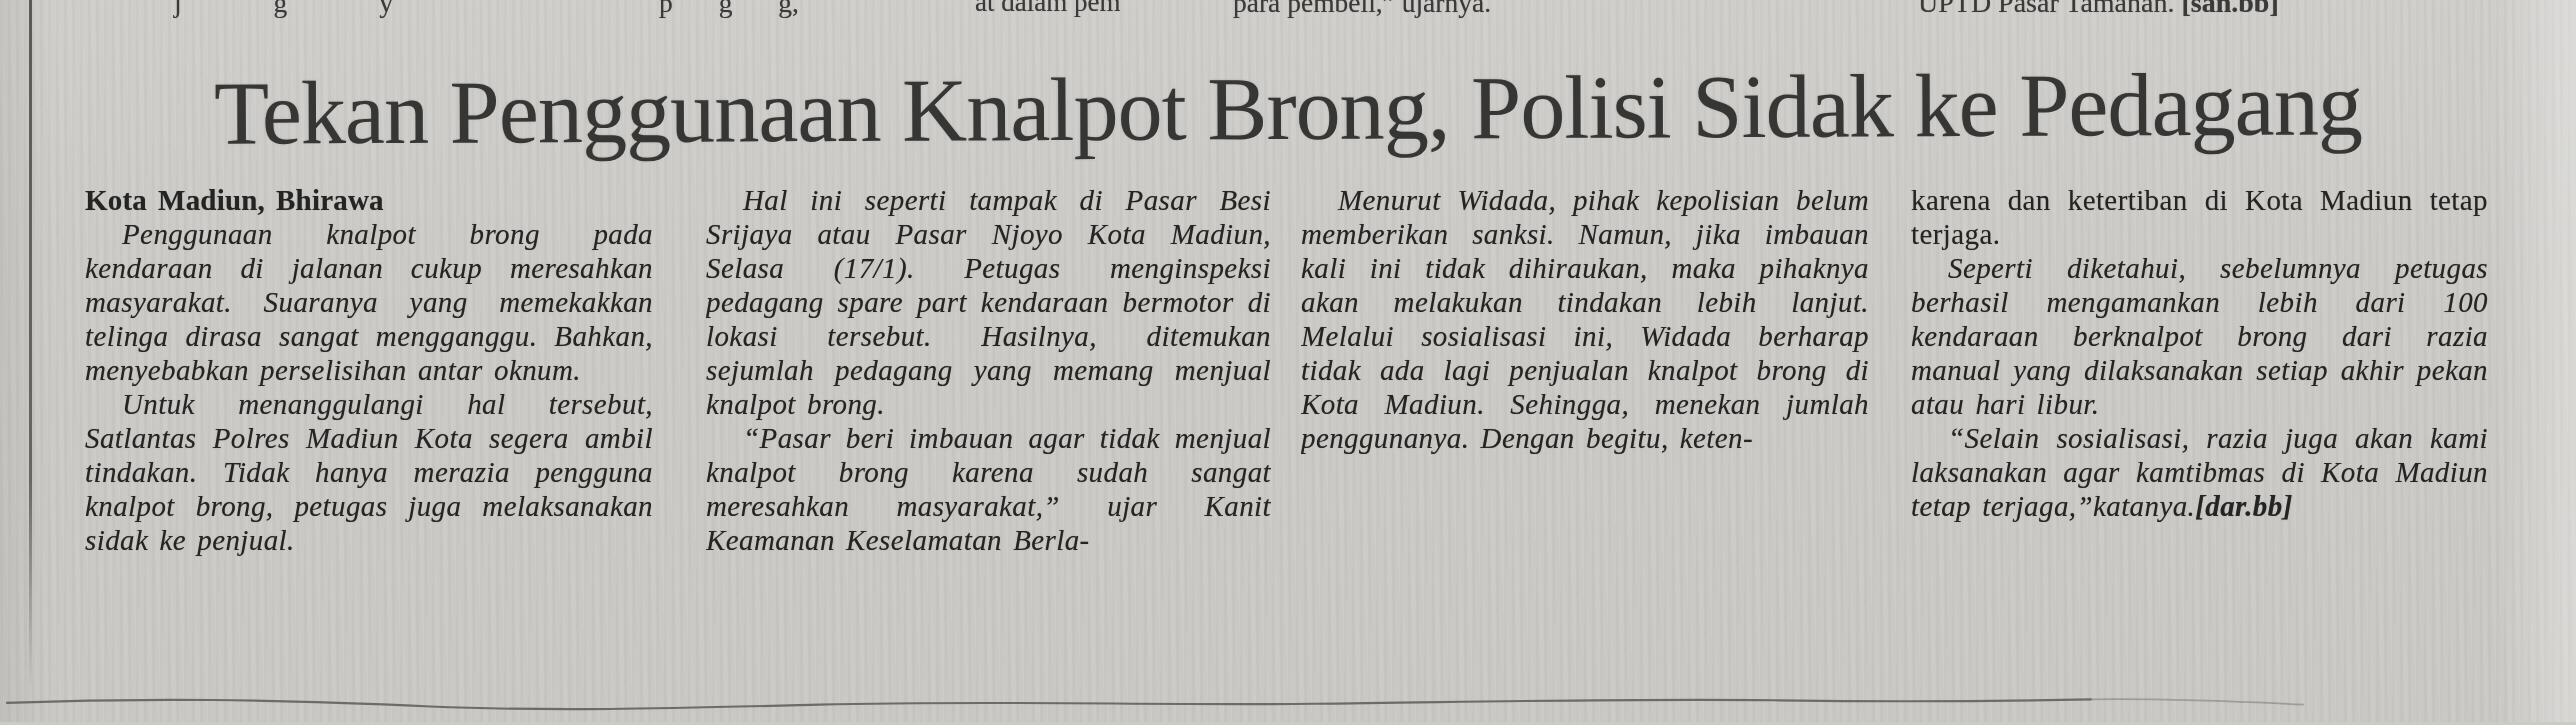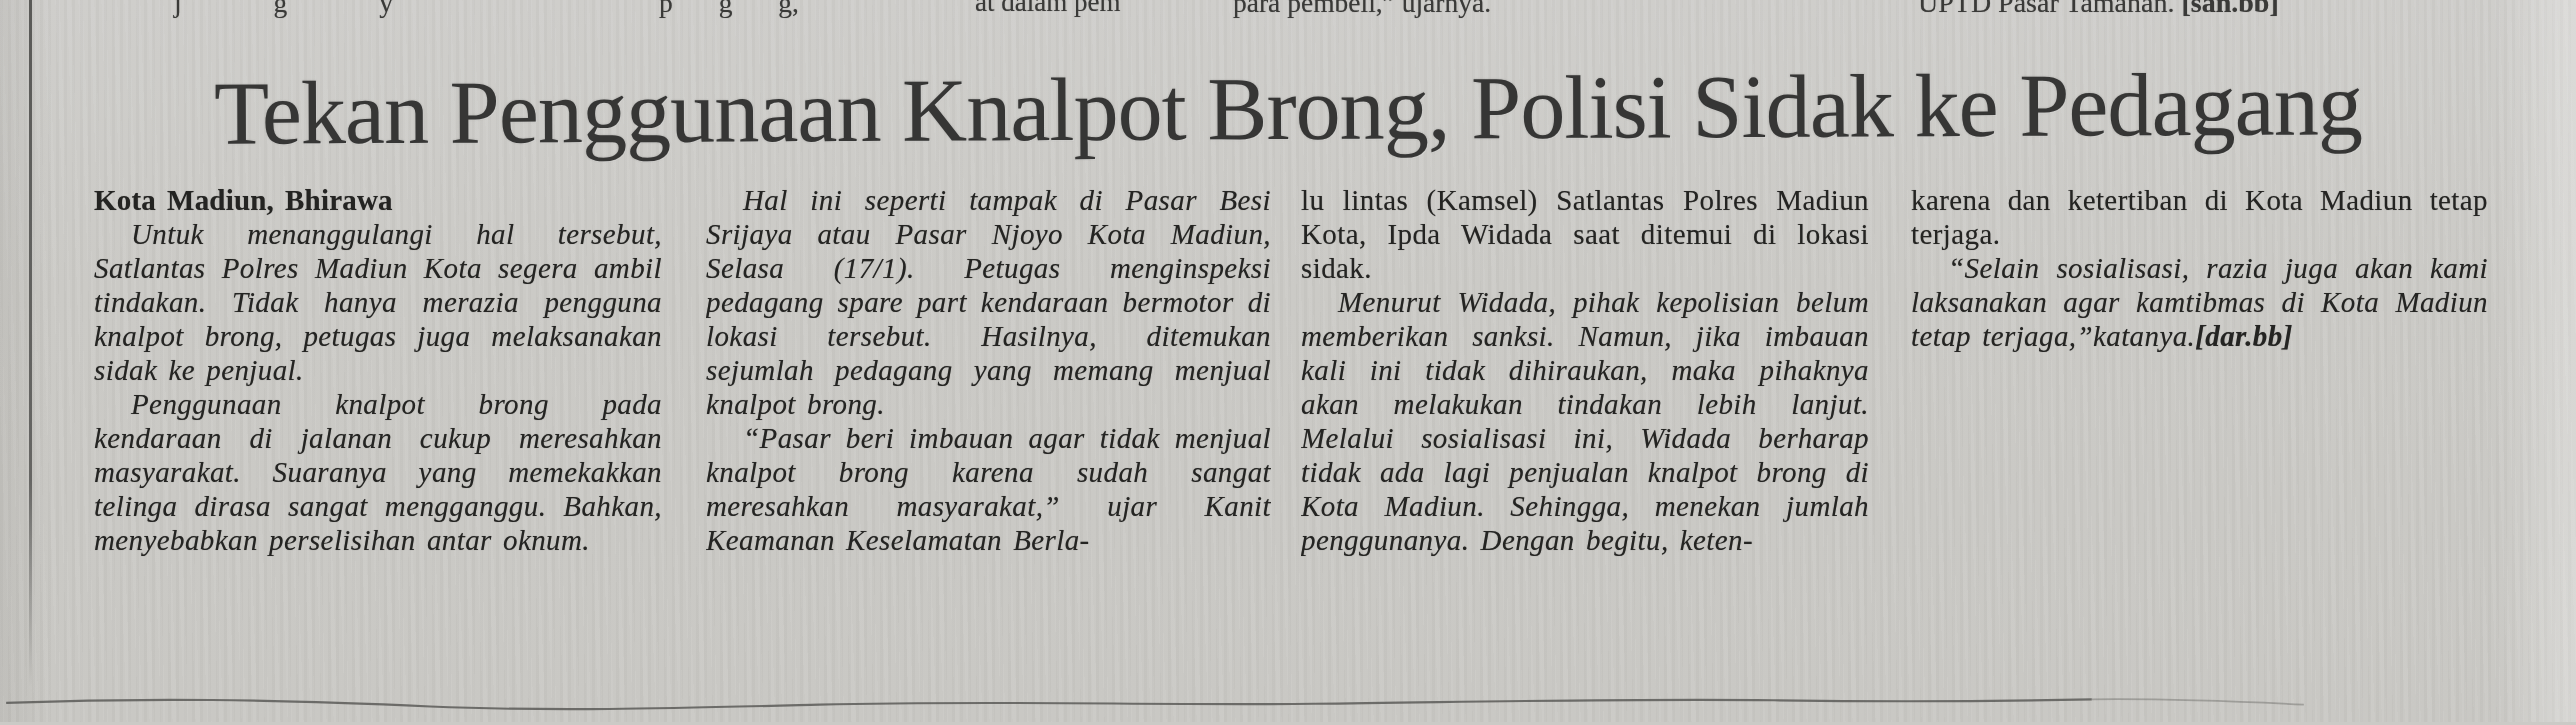--- a/index.html
+++ b/index.html
@@ -49,21 +49,21 @@
   }
   
   .col{
     position:absolute;top:183px;height:520px;
     font-size:29px;line-height:34px;
     letter-spacing:0.4px;word-spacing:3.6px;
     text-align:justify;color:#242422;
     text-shadow:0 0 0.9px rgba(30,30,30,.4);
     overflow:hidden;
   }
-  .col-1{left:94px;width:568px;}
+  .col-1{left:85px;width:568px;}
   .col-2{left:706px;width:565px;}
   .col-3{left:1301px;width:568px;}
   .col-4{left:1911px;width:577px;}
   .col p{margin:0;}
   .col p.indent{text-indent:37px;font-style:italic;}
   .dateline{font-weight:700;letter-spacing:0.2px;}
   .sig{font-weight:700;}
   
   .bottom-rule{position:absolute;left:0;top:687px;width:2576px;height:38px;}
 </style>
@@ -79,36 +79,36 @@
     <span class="frag frag-2">p g g,</span>
     <span class="frag frag-3">at dalam pem</span>
     <span class="frag frag-4">para pembeli,” ujarnya.</span>
     <span class="frag frag-5"><span>UPTD Pasar Tamanan. </span><b>[san.bb]</b></span>
   </div>
 
   <h1 class="headline">Tekan Penggunaan Knalpot Brong, Polisi Sidak ke Pedagang</h1>
 
   <div class="col col-1">
     <p class="dateline">Kota Madiun, Bhirawa</p>
+    <p class="indent">Penggunaan knalpot brong pada kendaraan di jalanan cukup meresahkan masyarakat. Suaranya yang memekakkan telinga dirasa sangat mengganggu. Bahkan, menyebabkan perselisihan antar oknum.</p>
     <p class="indent">Untuk menanggulangi hal tersebut, Satlantas Polres Madiun Kota segera ambil tindakan. Tidak hanya merazia pengguna knalpot brong, petugas juga melaksanakan sidak ke penjual.</p>
-    <p class="indent">Penggunaan knalpot brong pada kendaraan di jalanan cukup meresahkan masyarakat. Suaranya yang memekakkan telinga dirasa sangat mengganggu. Bahkan, menyebabkan perselisihan antar oknum.</p>
   </div>
 
   <div class="col col-2">
     <p class="indent">Hal ini seperti tampak di Pasar Besi Srijaya atau Pasar Njoyo Kota Madiun, Selasa (17/1). Petugas menginspeksi pedagang spare part kendaraan bermotor di lokasi tersebut. Hasilnya, ditemukan sejumlah pedagang yang memang menjual knalpot brong.</p>
     <p class="indent">“Pasar beri imbauan agar tidak menjual knalpot brong karena sudah sangat meresahkan masyarakat,” ujar Kanit Keamanan Keselamatan Berla-</p>
   </div>
 
   <div class="col col-3">
-    <p>lu lintas (Kamsel) Satlantas Polres Madiun Kota, Ipda Widada saat ditemui di lokasi sidak.</p>
     <p class="indent">Menurut Widada, pihak kepolisian belum memberikan sanksi. Namun, jika imbauan kali ini tidak dihiraukan, maka pihaknya akan melakukan tindakan lebih lanjut. Melalui sosialisasi ini, Widada berharap tidak ada lagi penjualan knalpot brong di Kota Madiun. Sehingga, menekan jumlah penggunanya. Dengan begitu, keten-</p>
   </div>
 
   <div class="col col-4">
     <p>karena dan ketertiban di Kota Madiun tetap terjaga.</p>
+    <p class="indent">Seperti diketahui, sebelumnya petugas berhasil mengamankan lebih dari 100 kendaraan berknalpot brong dari razia manual yang dilaksanakan setiap akhir pekan atau hari libur.</p>
     <p class="indent"><span>“Selain sosialisasi, razia juga akan kami laksanakan agar kamtibmas di Kota Madiun tetap terjaga,”katanya.</span><span class="sig">[dar.bb]</span></p>
   </div>
 
   <svg class="bottom-rule" viewBox="0 0 2901 43" xmlns="http://www.w3.org/2000/svg">
     <path d="M0,18 C160,12 300,14 480,22 C620,28 760,24 920,20 C1120,15 1300,21 1480,19 C1660,17 1820,13 2000,15 C2140,17 2260,16 2360,14" fill="none" stroke="#4c4c4a" stroke-width="2.4" opacity="0.75"></path>
     <path d="M2360,14 C2440,13 2520,16 2600,20" fill="none" stroke="#4c4c4a" stroke-width="2" opacity="0.35"></path>
   </svg>
 
 </div>
 

